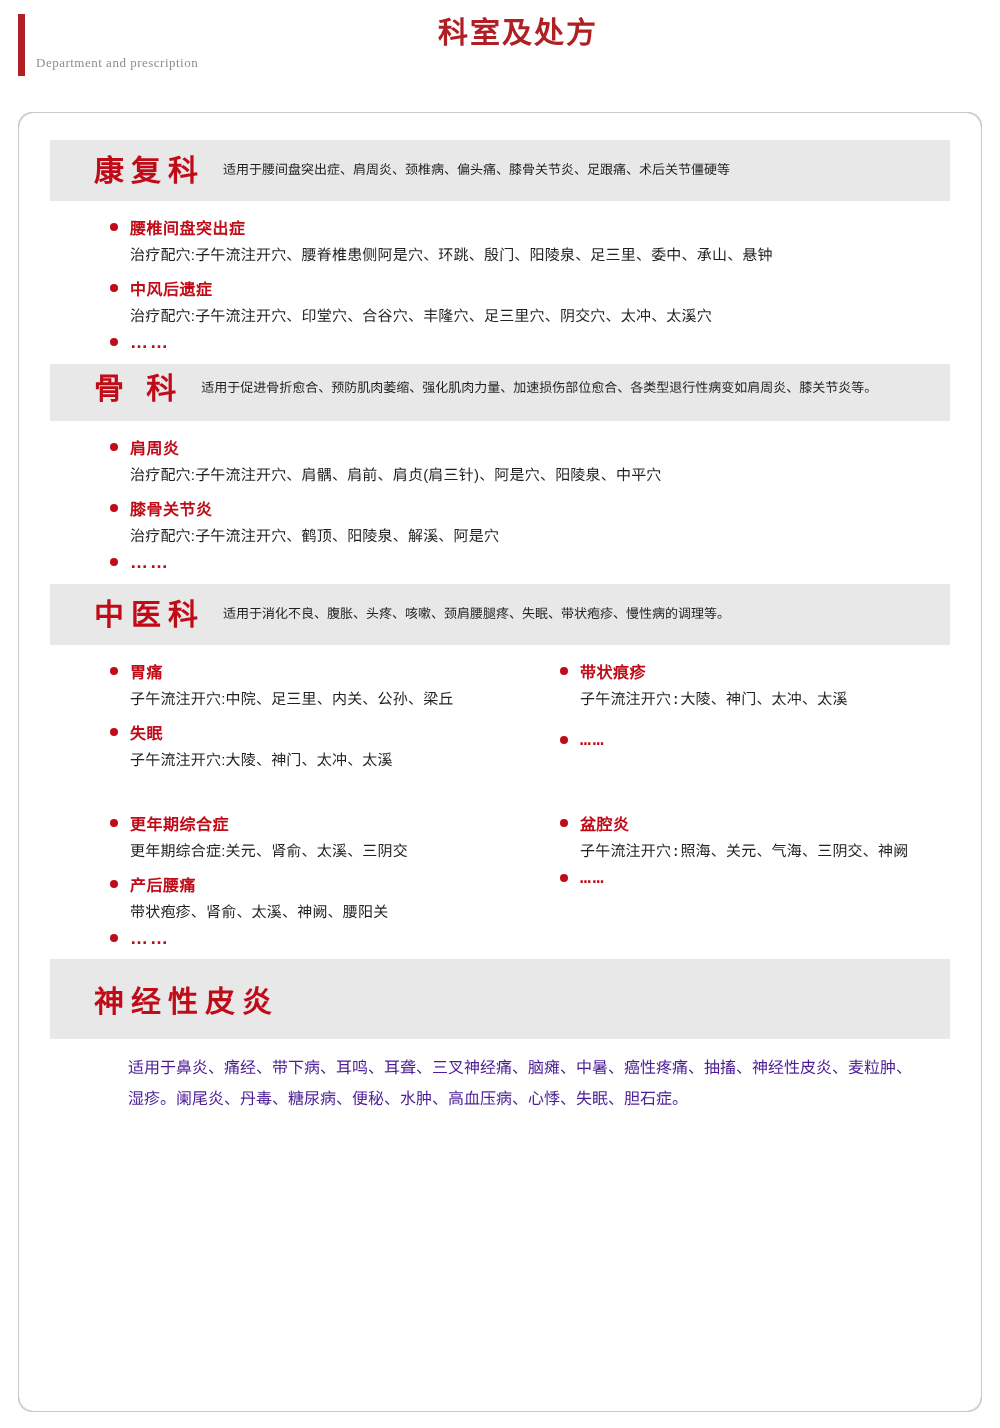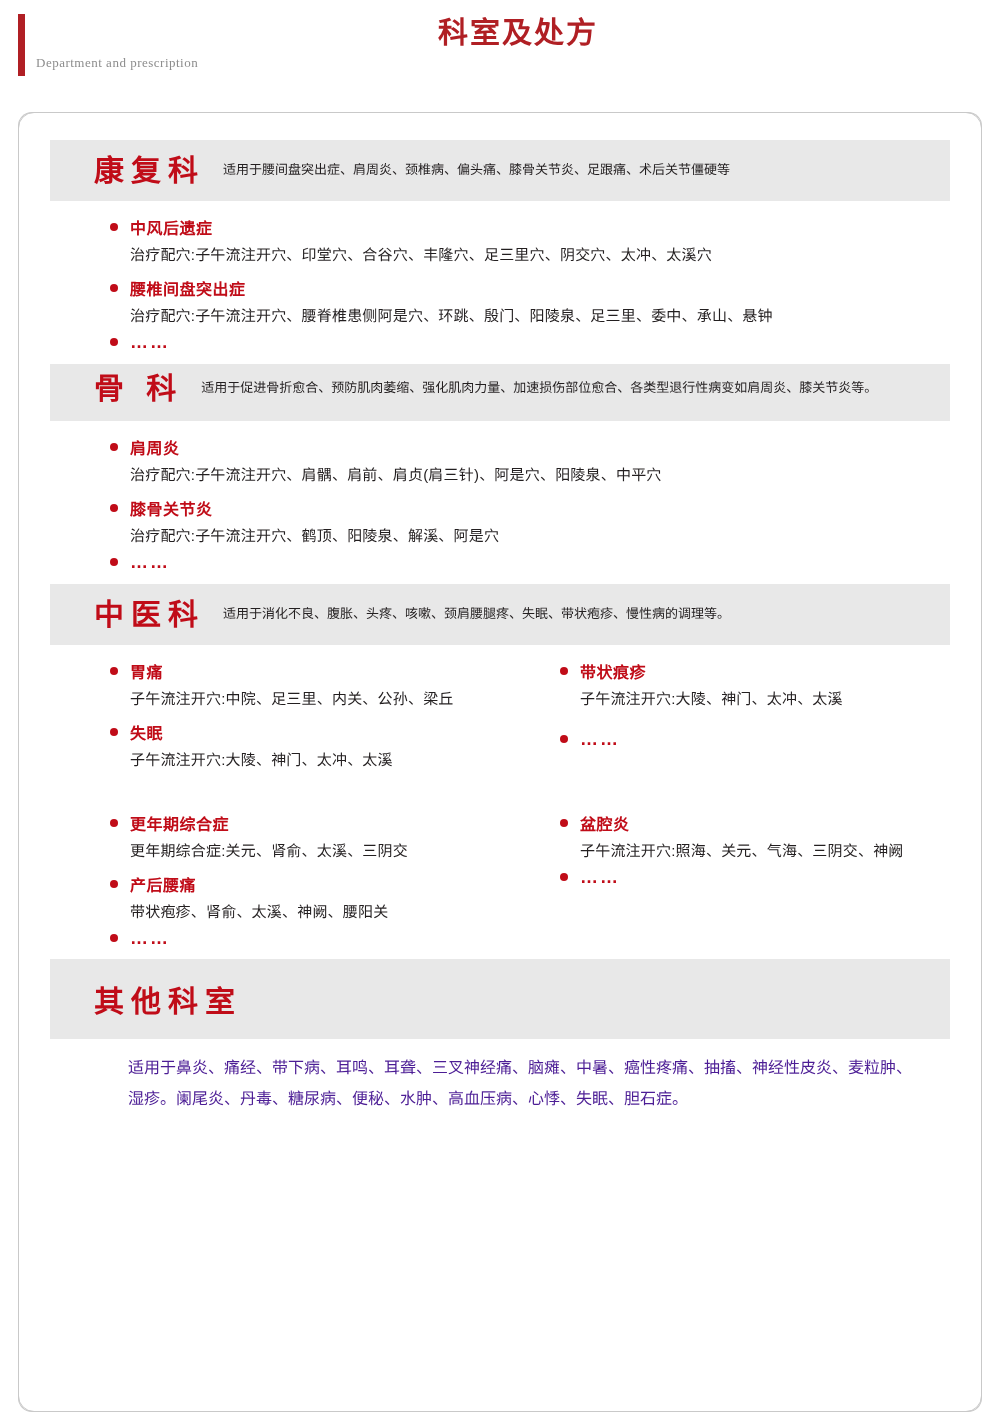--- a/index.html
+++ b/index.html
@@ -109,21 +109,21 @@
   }
   .dept-body.two-col {
     display: flex;
     flex-wrap: wrap;
     padding-left: 60px;
   }
   .col {
     width: 50%;
     box-sizing: border-box;
   }
-  .col.right { padding-left: 30px; }
+  .col.right { padding-left: 30px; font-family: Liberation Mono, monospace; }
 
   .item { margin-bottom: 12px; }
   .item-title {
     display: flex;
     align-items: center;
     color: #c00c18;
     font-weight: bold;
     font-size: 16px;
     letter-spacing: 0.5px;
   }
@@ -191,30 +191,30 @@
 
   <section class="dept-block">
     <div class="dept-head">
       <span class="dept-name">康复科</span>
       <span class="dept-desc">适用于腰间盘突出症、肩周炎、颈椎病、偏头痛、膝骨关节炎、足跟痛、术后关节僵硬等</span>
     </div>
     <div class="dept-body">
       <div class="item">
         <div class="item-title">
           <span class="bullet"></span>
-          <span>中风后遗症</span>
-        </div>
-        <div class="item-detail">治疗配穴:子午流注开穴、印堂穴、合谷穴、丰隆穴、足三里穴、阴交穴、太冲、太溪穴</div>
+          <span>腰椎间盘突出症</span>
+        </div>
+        <div class="item-detail">治疗配穴:子午流注开穴、腰脊椎患侧阿是穴、环跳、殷门、阳陵泉、足三里、委中、承山、悬钟</div>
       </div>
       <div class="item">
         <div class="item-title">
           <span class="bullet"></span>
-          <span>腰椎间盘突出症</span>
-        </div>
-        <div class="item-detail">治疗配穴:子午流注开穴、腰脊椎患侧阿是穴、环跳、殷门、阳陵泉、足三里、委中、承山、悬钟</div>
+          <span>中风后遗症</span>
+        </div>
+        <div class="item-detail">治疗配穴:子午流注开穴、印堂穴、合谷穴、丰隆穴、足三里穴、阴交穴、太冲、太溪穴</div>
       </div>
       <div class="ellipsis-item">
         <span class="bullet"></span>
         <span class="dots">……</span>
       </div>
     </div>
   </section>
 
   <section class="dept-block">
     <div class="dept-head tall">
@@ -314,18 +314,18 @@
         <div class="ellipsis-item">
           <span class="bullet"></span>
           <span class="dots">……</span>
         </div>
       </div>
     </div>
   </section>
 
   <section class="dept-block other-block">
     <div class="dept-head">
-      <span class="other-name">其他科室</span>
+      <span class="other-name">神经性皮炎</span>
     </div>
     <div class="other-desc">适用于鼻炎、痛经、带下病、耳鸣、耳聋、三叉神经痛、脑瘫、中暑、癌性疼痛、抽搐、神经性皮炎、麦粒肿、湿疹。阑尾炎、丹毒、糖尿病、便秘、水肿、高血压病、心悸、失眠、胆石症。</div>
   </section>
 
 </div>
 
 </body></html>

